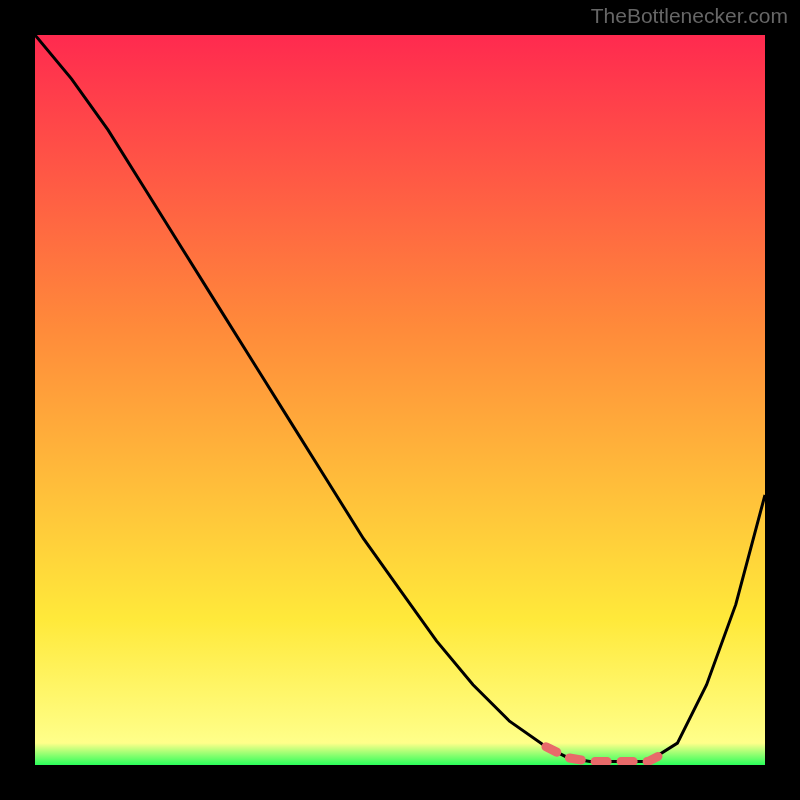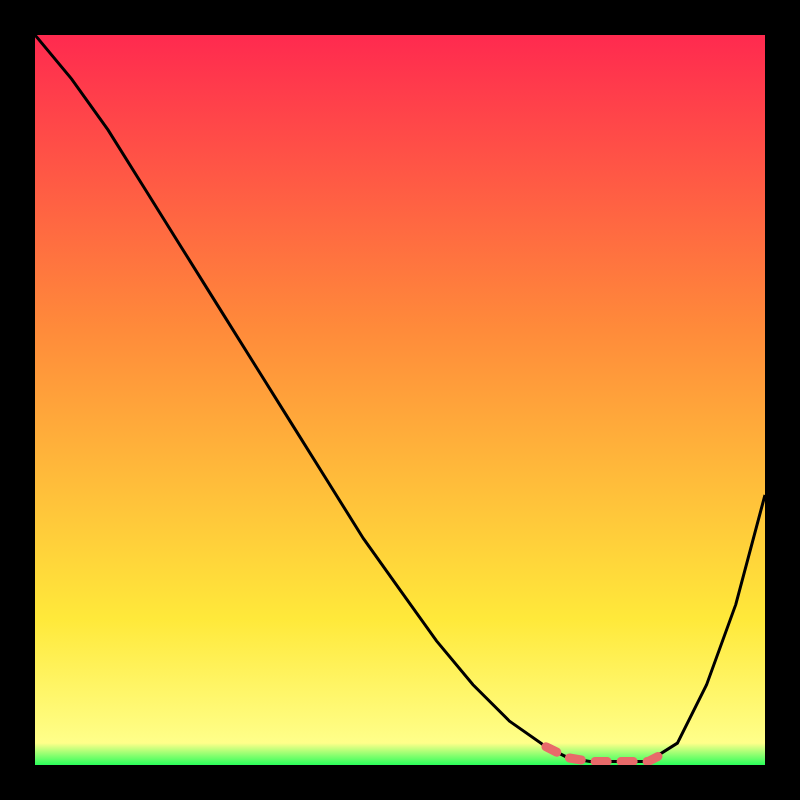--- a/index.html
+++ b/index.html
@@ -38,20 +38,21 @@
     left: 0;
     top: 0;
     width: 730px;
     height: 730px;
   }
 </style>
 </head>
 <body>
 
 <div class="chart-container">
+  <div class="watermark">TheBottlenecker.com</div>
   <div class="plot-area">
     <svg class="curve" viewBox="0 0 730 730" preserveAspectRatio="none">
       <defs>
         <linearGradient id="bg-grad" x1="0" y1="0" x2="0" y2="1">
           <stop id="stop0" offset="0%" stop-color="#ff2a4f"></stop>
           <stop id="stop1" offset="40%" stop-color="#ff8a3a"></stop>
           <stop id="stop2" offset="80%" stop-color="#ffe93a"></stop>
           <stop id="stop3" offset="97%" stop-color="#ffff8a"></stop>
           <stop id="stop4" offset="100%" stop-color="#2aff5a"></stop>
         </linearGradient>

